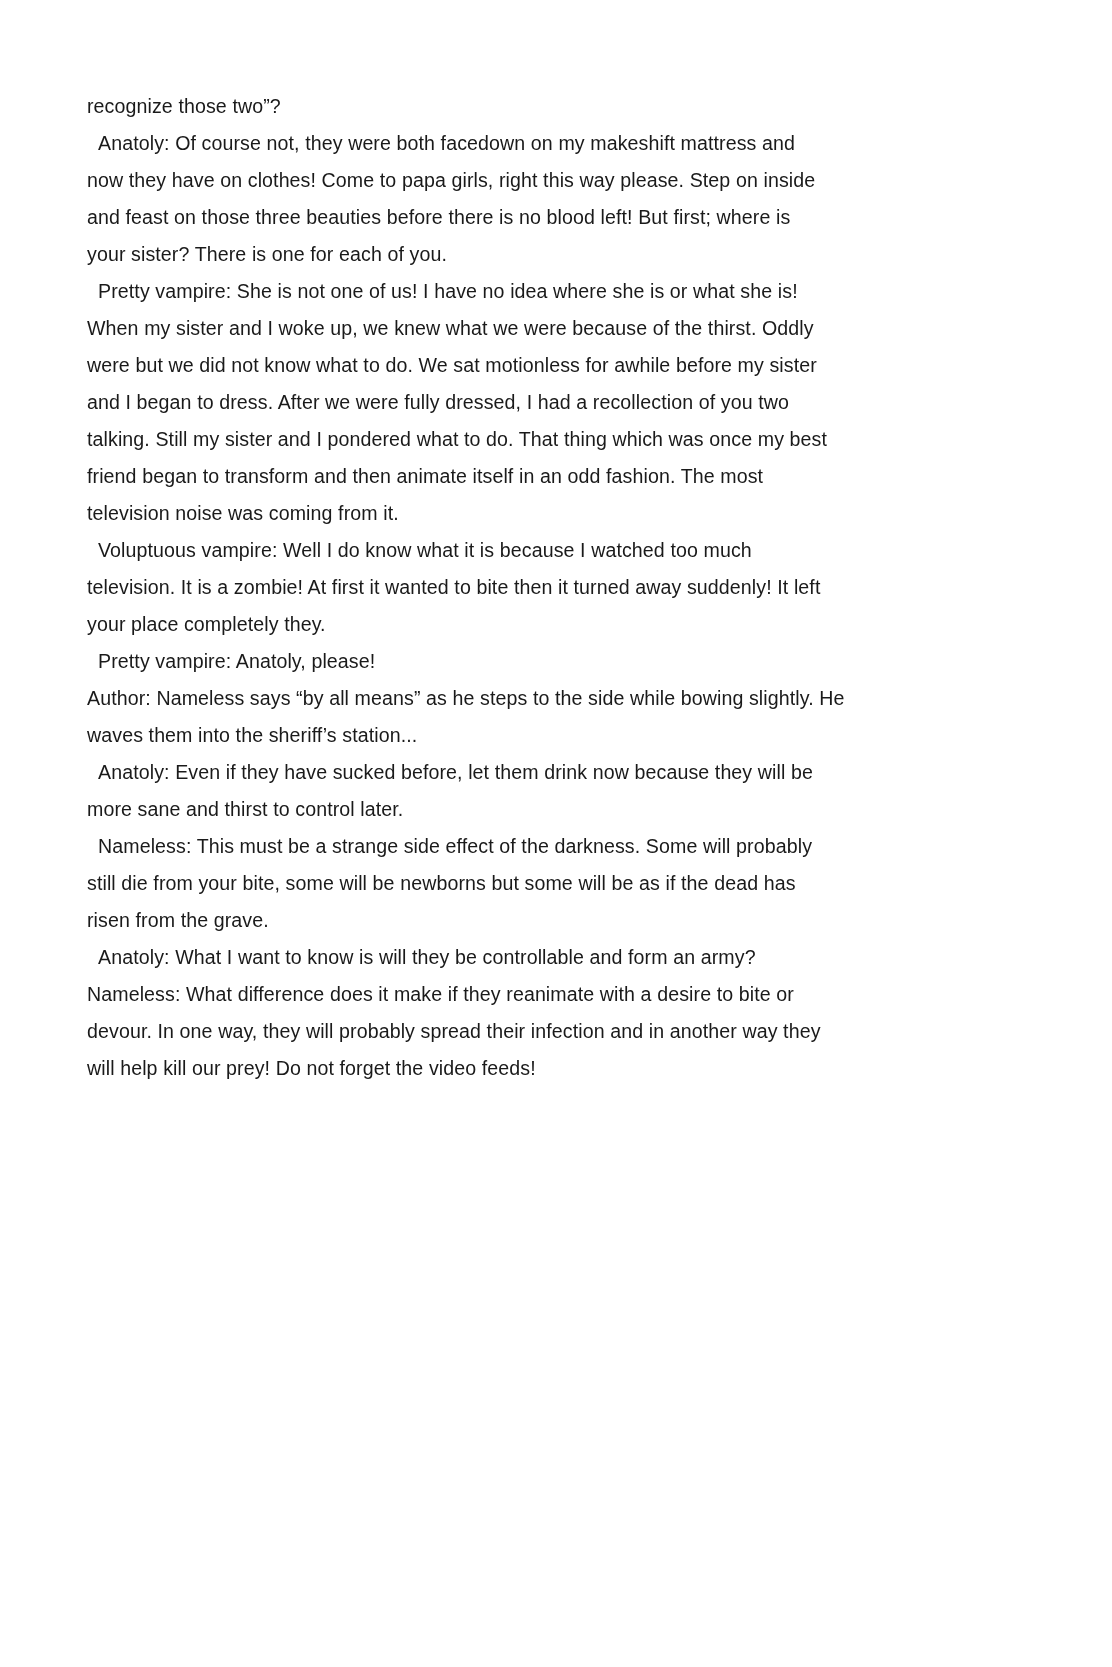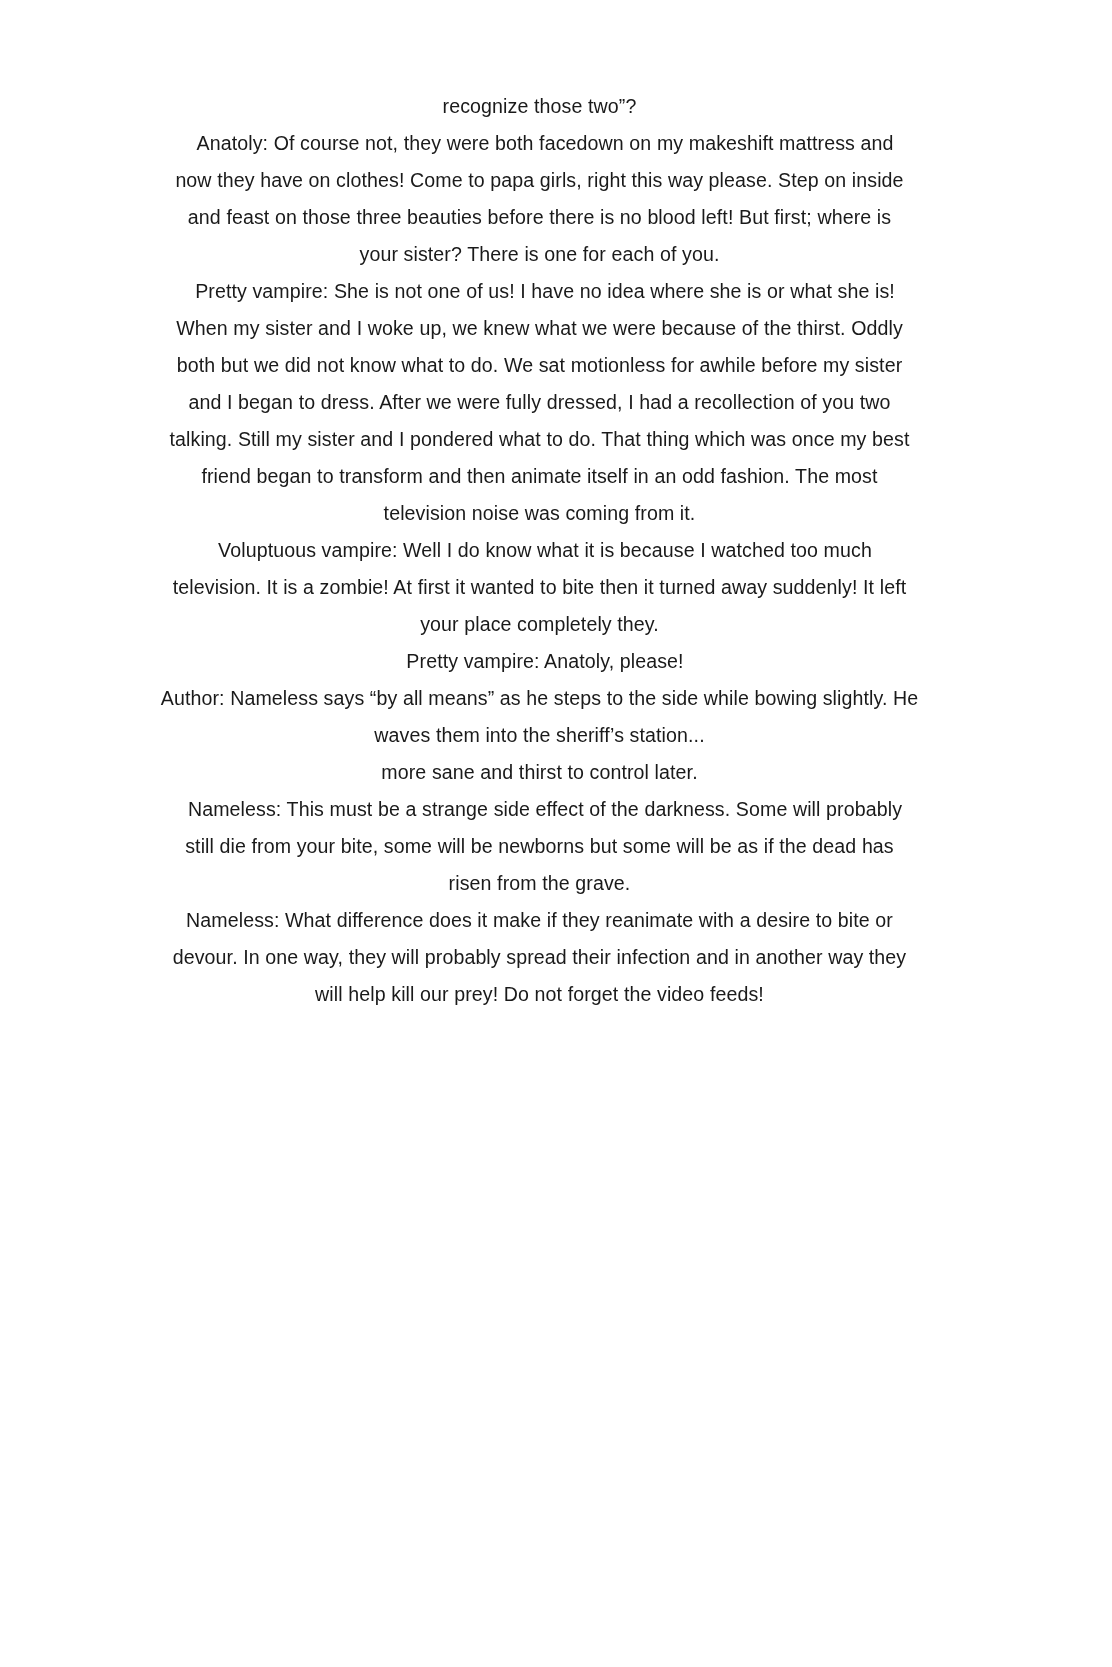--- a/index.html
+++ b/index.html
@@ -27,41 +27,43 @@
     white-space: pre;
     letter-spacing: 0.1px;
   }
   .text-line.indent {
     padding-left: 11px;
   }
 </style>
 </head>
 <body style="background: rgb(255, 255, 255);">
 
-<div class="page" style="color: rgb(26, 26, 26); text-align: center;">
+<div class="page" style="color: rgb(26, 26, 26);">
   <div id="text-body">
       <div class="text-line">recognize those two”?</div>
       <div class="text-line indent">Anatoly: Of course not, they were both facedown on my makeshift mattress and</div>
       <div class="text-line">now they have on clothes! Come to papa girls, right this way please. Step on inside</div>
       <div class="text-line">and feast on those three beauties before there is no blood left! But first; where is</div>
       <div class="text-line">your sister? There is one for each of you.</div>
       <div class="text-line indent">Pretty vampire: She is not one of us! I have no idea where she is or what she is!</div>
       <div class="text-line">When my sister and I woke up, we knew what we were because of the thirst. Oddly</div>
-      <div class="text-line">both but we did not know what to do. We sat motionless for awhile before my sister</div>
+      <div class="text-line">were but we did not know what to do. We sat motionless for awhile before my sister</div>
       <div class="text-line">and I began to dress. After we were fully dressed, I had a recollection of you two</div>
       <div class="text-line">talking. Still my sister and I pondered what to do. That thing which was once my best</div>
       <div class="text-line">friend began to transform and then animate itself in an odd fashion. The most</div>
       <div class="text-line">television noise was coming from it.</div>
       <div class="text-line indent">Voluptuous vampire: Well I do know what it is because I watched too much</div>
       <div class="text-line">television. It is a zombie! At first it wanted to bite then it turned away suddenly! It left</div>
       <div class="text-line">your place completely they.</div>
       <div class="text-line indent">Pretty vampire: Anatoly, please!</div>
       <div class="text-line">Author: Nameless says “by all means” as he steps to the side while bowing slightly. He</div>
       <div class="text-line">waves them into the sheriff’s station...</div>
+      <div class="text-line indent">Anatoly: Even if they have sucked before, let them drink now because they will be</div>
       <div class="text-line">more sane and thirst to control later.</div>
       <div class="text-line indent">Nameless: This must be a strange side effect of the darkness. Some will probably</div>
       <div class="text-line">still die from your bite, some will be newborns but some will be as if the dead has</div>
       <div class="text-line">risen from the grave.</div>
+      <div class="text-line indent">Anatoly: What I want to know is will they be controllable and form an army?</div>
       <div class="text-line">Nameless: What difference does it make if they reanimate with a desire to bite or</div>
       <div class="text-line">devour. In one way, they will probably spread their infection and in another way they</div>
       <div class="text-line">will help kill our prey! Do not forget the video feeds!</div>
     </div>
 </div>
 
 </body></html>

